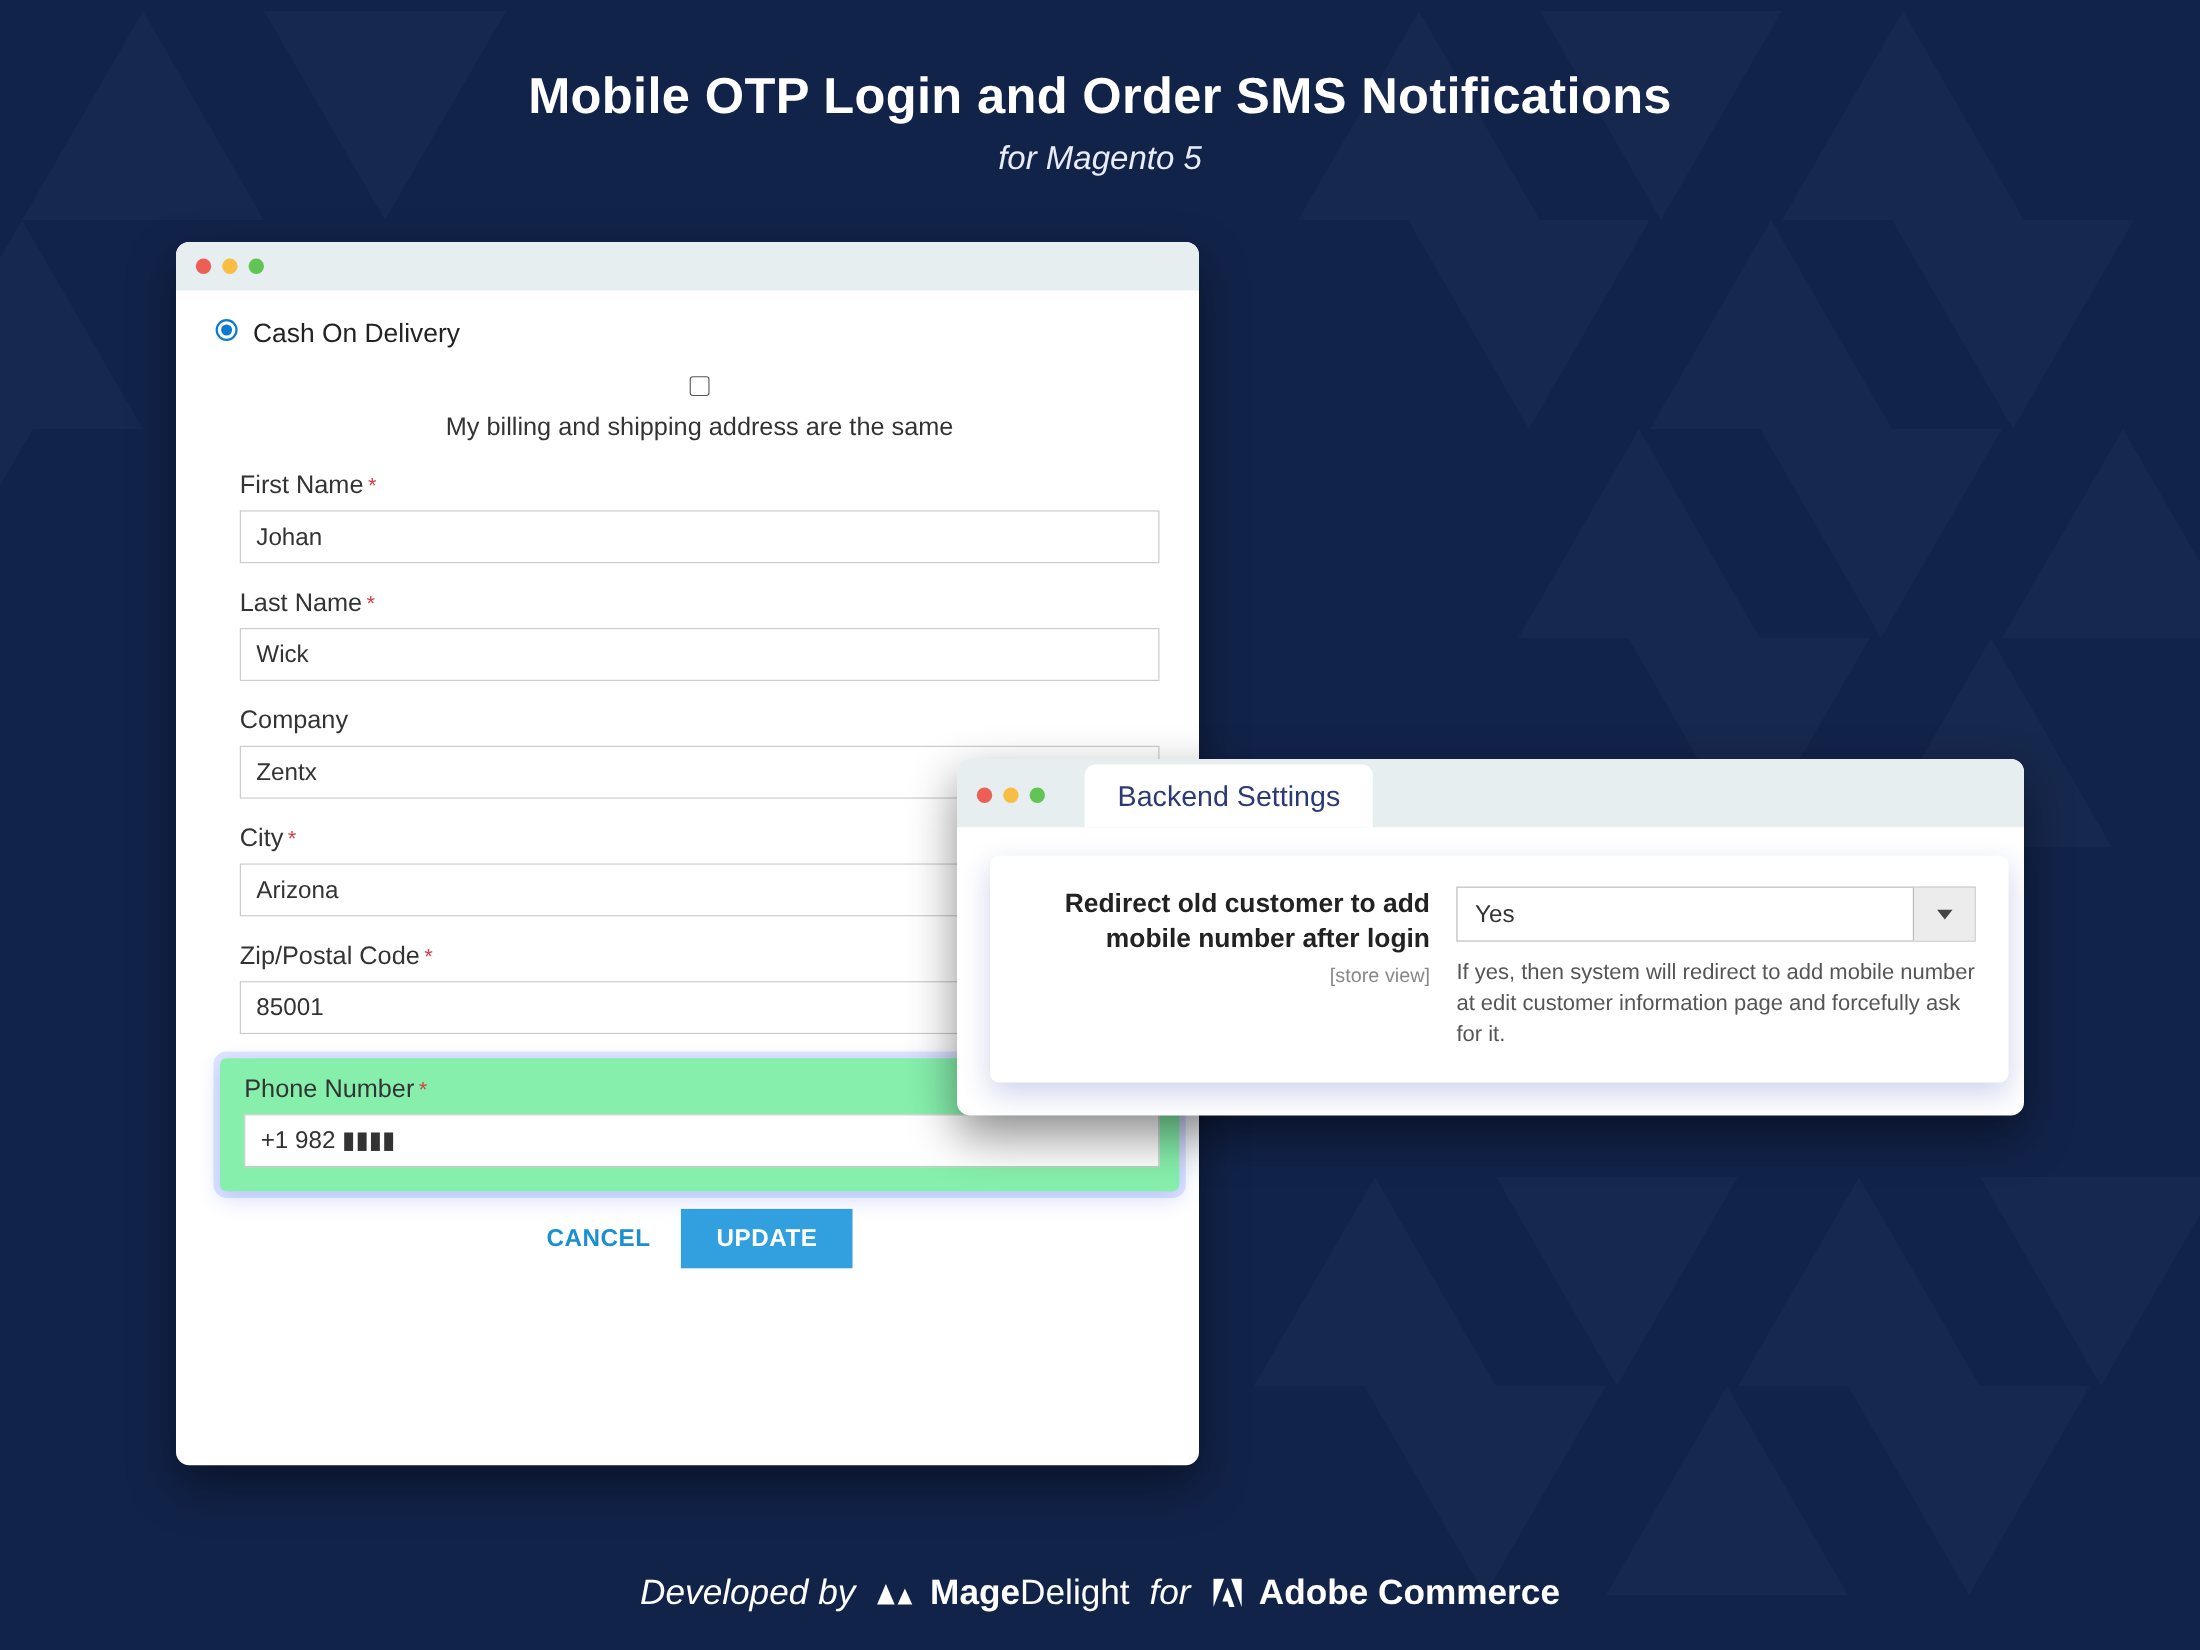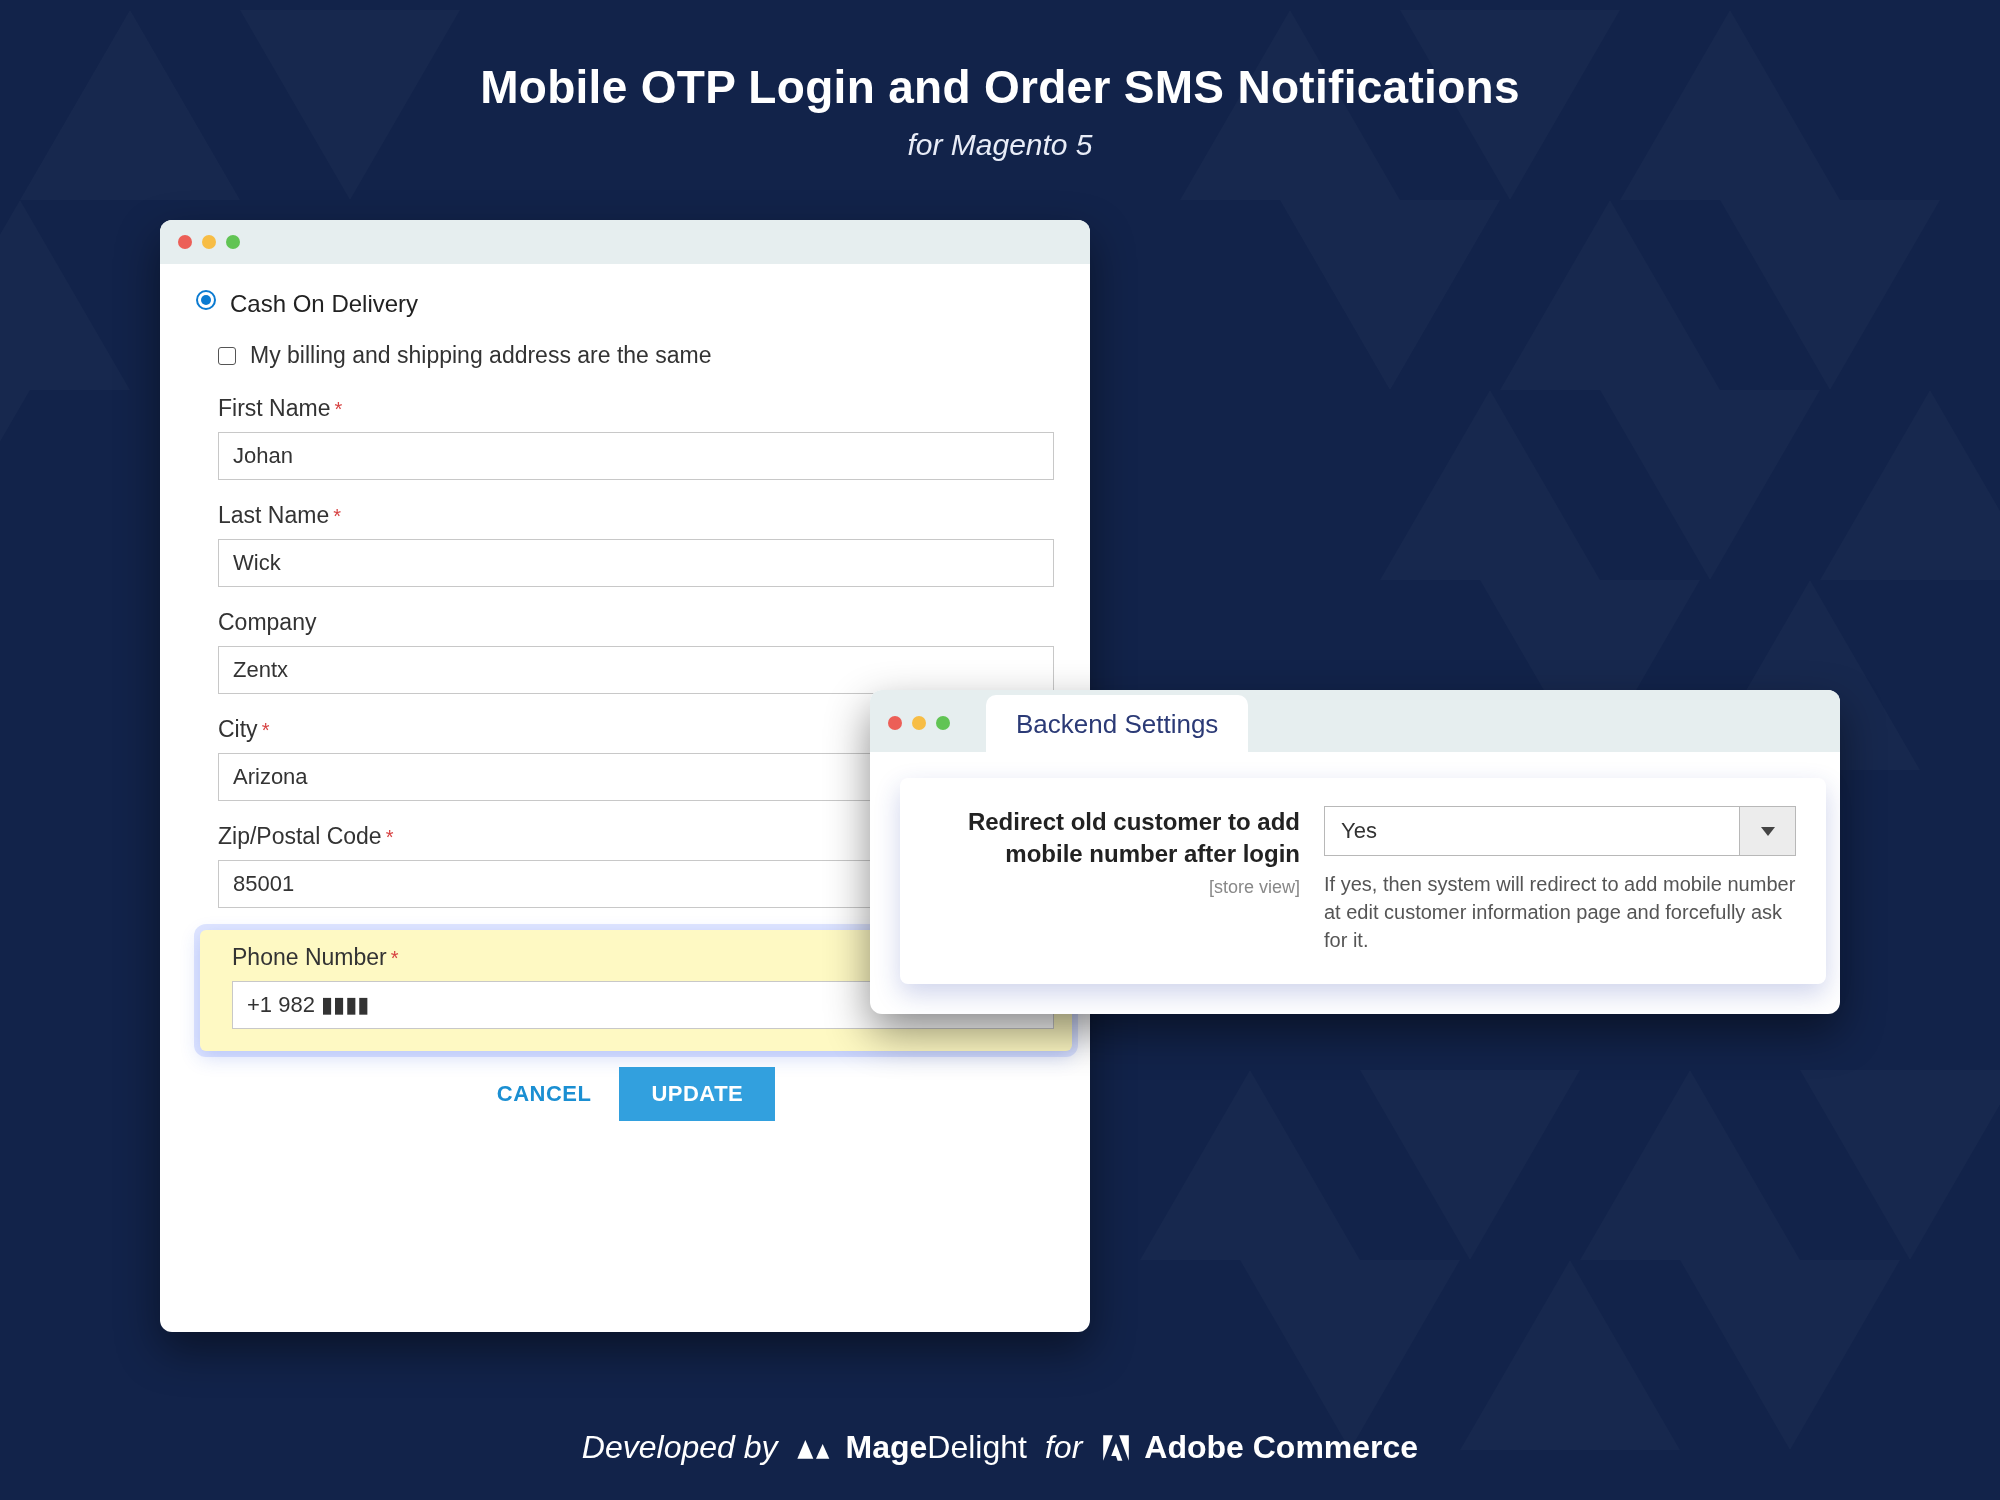--- a/index.html
+++ b/index.html
@@ -57,42 +57,42 @@
 
 .payment-row { display: flex; gap: 14px; margin-bottom: 24px; }
 .radio {
   width: 20px; height: 20px; border: 2px solid #0b7bd1; border-radius: 50%;
   display:inline-flex; align-items:center; justify-content:center;
 }
 .radio::after { content:""; width:10px; height:10px; background:#0b7bd1; border-radius:50%; }
 .payment-label { font-size: 24px; color: #222; }
 
 .form-area { padding-left: 22px; }
-.same-row { display:flex; align-items:center; gap: 14px; margin-bottom: 26px; }
+.same-row { display:flex; align-items:center; gap: 14px; margin-bottom: 26px; flex-direction: column; }
 .checkbox { width: 18px; height: 18px; border: 1.5px solid #555; border-radius: 3px; display:inline-block; }
 .same-label { font-size: 23px; color: #333; }
 
 .field { margin-bottom: 22px; }
 .field label { display:block; font-size: 23px; color: #333; margin-bottom: 10px; font-weight: 400; }
 .req { color: #d74242; font-size: 20px; margin-left: 4px; }
 .input {
   width: 100%; height: 48px;
   border: 1px solid #c8c8c8;
   padding: 0 14px;
   font-size: 22px;
   color: #333;
   background: #fff;
 }
 
 .phone-highlight {
   border-radius: 6px;
-  padding: 14px 18px 22px 32px;
+  padding: 14px 18px 22px 22px;
   margin: 0 -18px;
   box-shadow: 0 0 0 6px rgba(60,100,255,.16), 0 6px 20px rgba(40,80,220,.22);
-  background: #fef9c3;
+  background: #86efac;
 }
 
 .actions { display:flex; justify-content:center; gap: 28px; align-items:center; margin-top: 16px; }
 .btn-cancel { color: #1b8fd2; font-size: 22px; font-weight: 600; letter-spacing: .5px; background:none; border:none; cursor:pointer; }
 .btn-update { background:#32a0de; color:#fff; font-size:22px; font-weight:600; letter-spacing:.5px; border:none; padding: 14px 32px; cursor:pointer; }
 
 .settings-window { top: 690px; left: 870px; width: 970px; z-index: 5; }
 .settings-titlebar { background:#e6eeef; border-radius:12px 12px 0 0; height: 62px; display:flex; align-items:flex-end; padding: 0 18px; gap:10px; }
 .settings-titlebar .dots { display:flex; gap:10px; align-items:center; padding-bottom:22px; }
 .tab { background:#fff; border-radius:10px 10px 0 0; padding: 14px 30px 12px 30px; margin-left: 26px; font-size: 26px; color: #2b3a76; font-weight: 500; }

